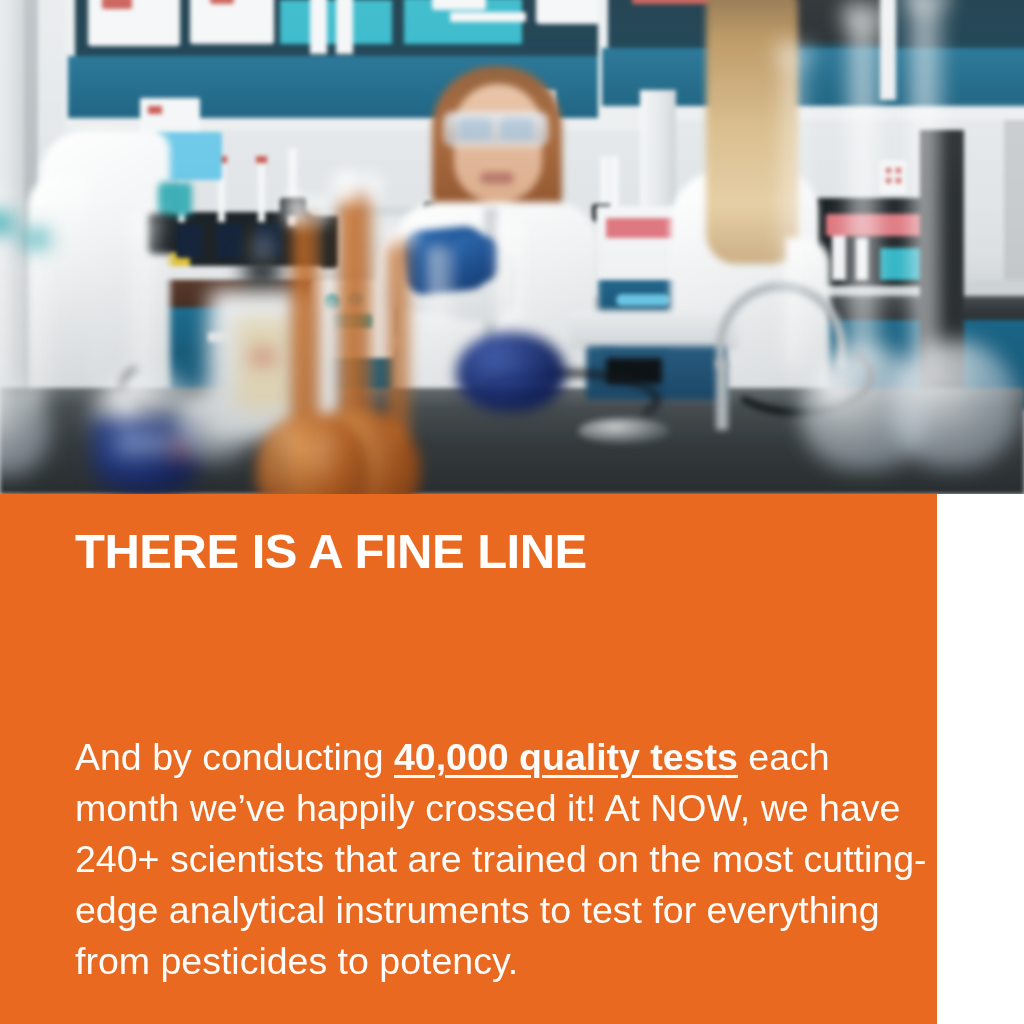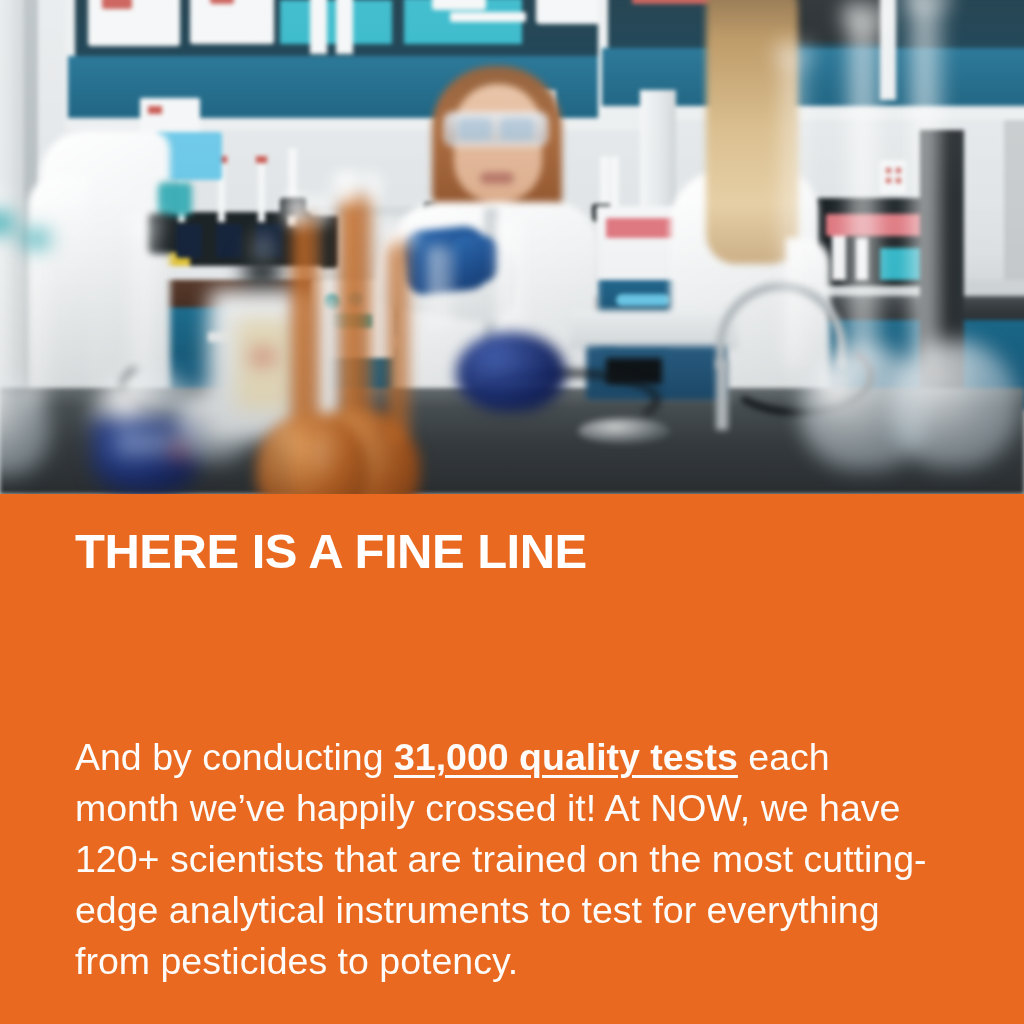--- a/index.html
+++ b/index.html
@@ -72,21 +72,21 @@
   .chip-cyan  { background:#2fb7c9; }
   .chip-navy  { background:#16253c; }
   .chip-dark  { background:#1d2427; }
   .chip-yellow{ background:#e3c53a; }
   .chip-tan   { background:#c79a63; }
   .chip-white { background:#f4f6f7; }
   .chip-lblue { background:#6cc8e8; }
 
   
   #panel {
-    position:absolute; left:0; top:494px; width:1024px; height:530px;
+    position:absolute; left:0; top:494px; width:937px; height:530px;
     background:#e8691f;
   }
   #headline {
     position:absolute; left:75px; top:32px; width:900px;
     color:#ffffff; font-weight:700;
     font-size:49px; line-height:51px;
     letter-spacing:-0.5px;
     font-family:"Liberation Sans", sans-serif;
     text-transform:uppercase;
   }
@@ -314,16 +314,16 @@
 
     <div class="ph" style="left:0;top:0;width:1024px;height:494px;background:linear-gradient(180deg,rgba(255,255,255,.10),rgba(255,255,255,0) 40%, rgba(0,0,0,.08) 100%); pointer-events:none;"></div>
   </div>
 
   <div id="panel">
 
     <div id="headline">
       <span class="hl-line">THERE IS A FINE LINE</span>
     </div>
 
-    <p id="body"><span>And by conducting </span><b>31,000 quality tests</b><span> each month we’ve happily crossed it! At NOW, we have 120+ scientists that are trained on the most cutting-edge analytical instruments to test for everything from pesticides to potency.</span></p>
+    <p id="body"><span>And by conducting </span><b>40,000 quality tests</b><span> each month we’ve happily crossed it! At NOW, we have 240+ scientists that are trained on the most cutting-edge analytical instruments to test for everything from pesticides to potency.</span></p>
   </div>
 
 </div>
 
 </body></html>

